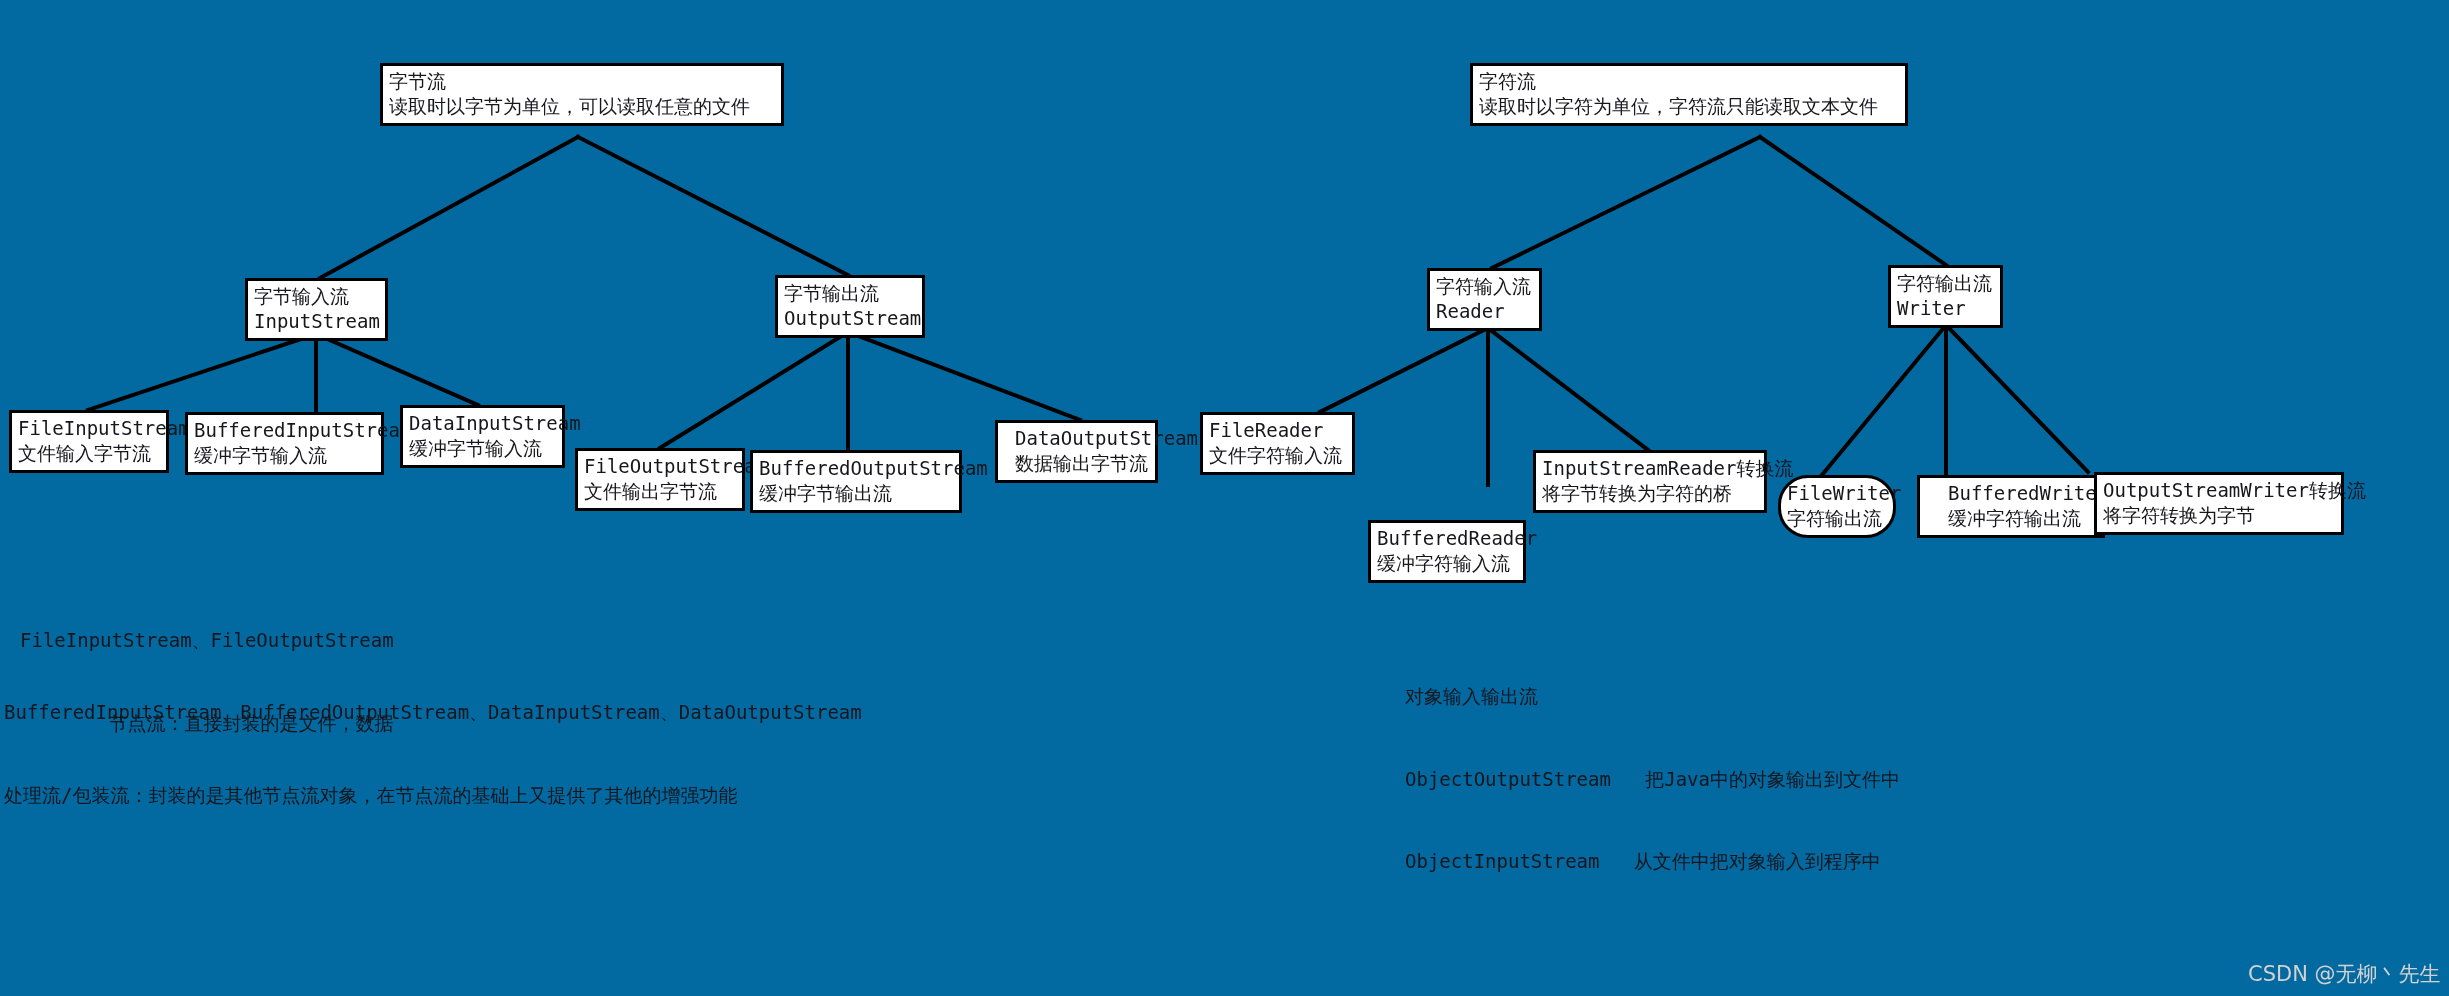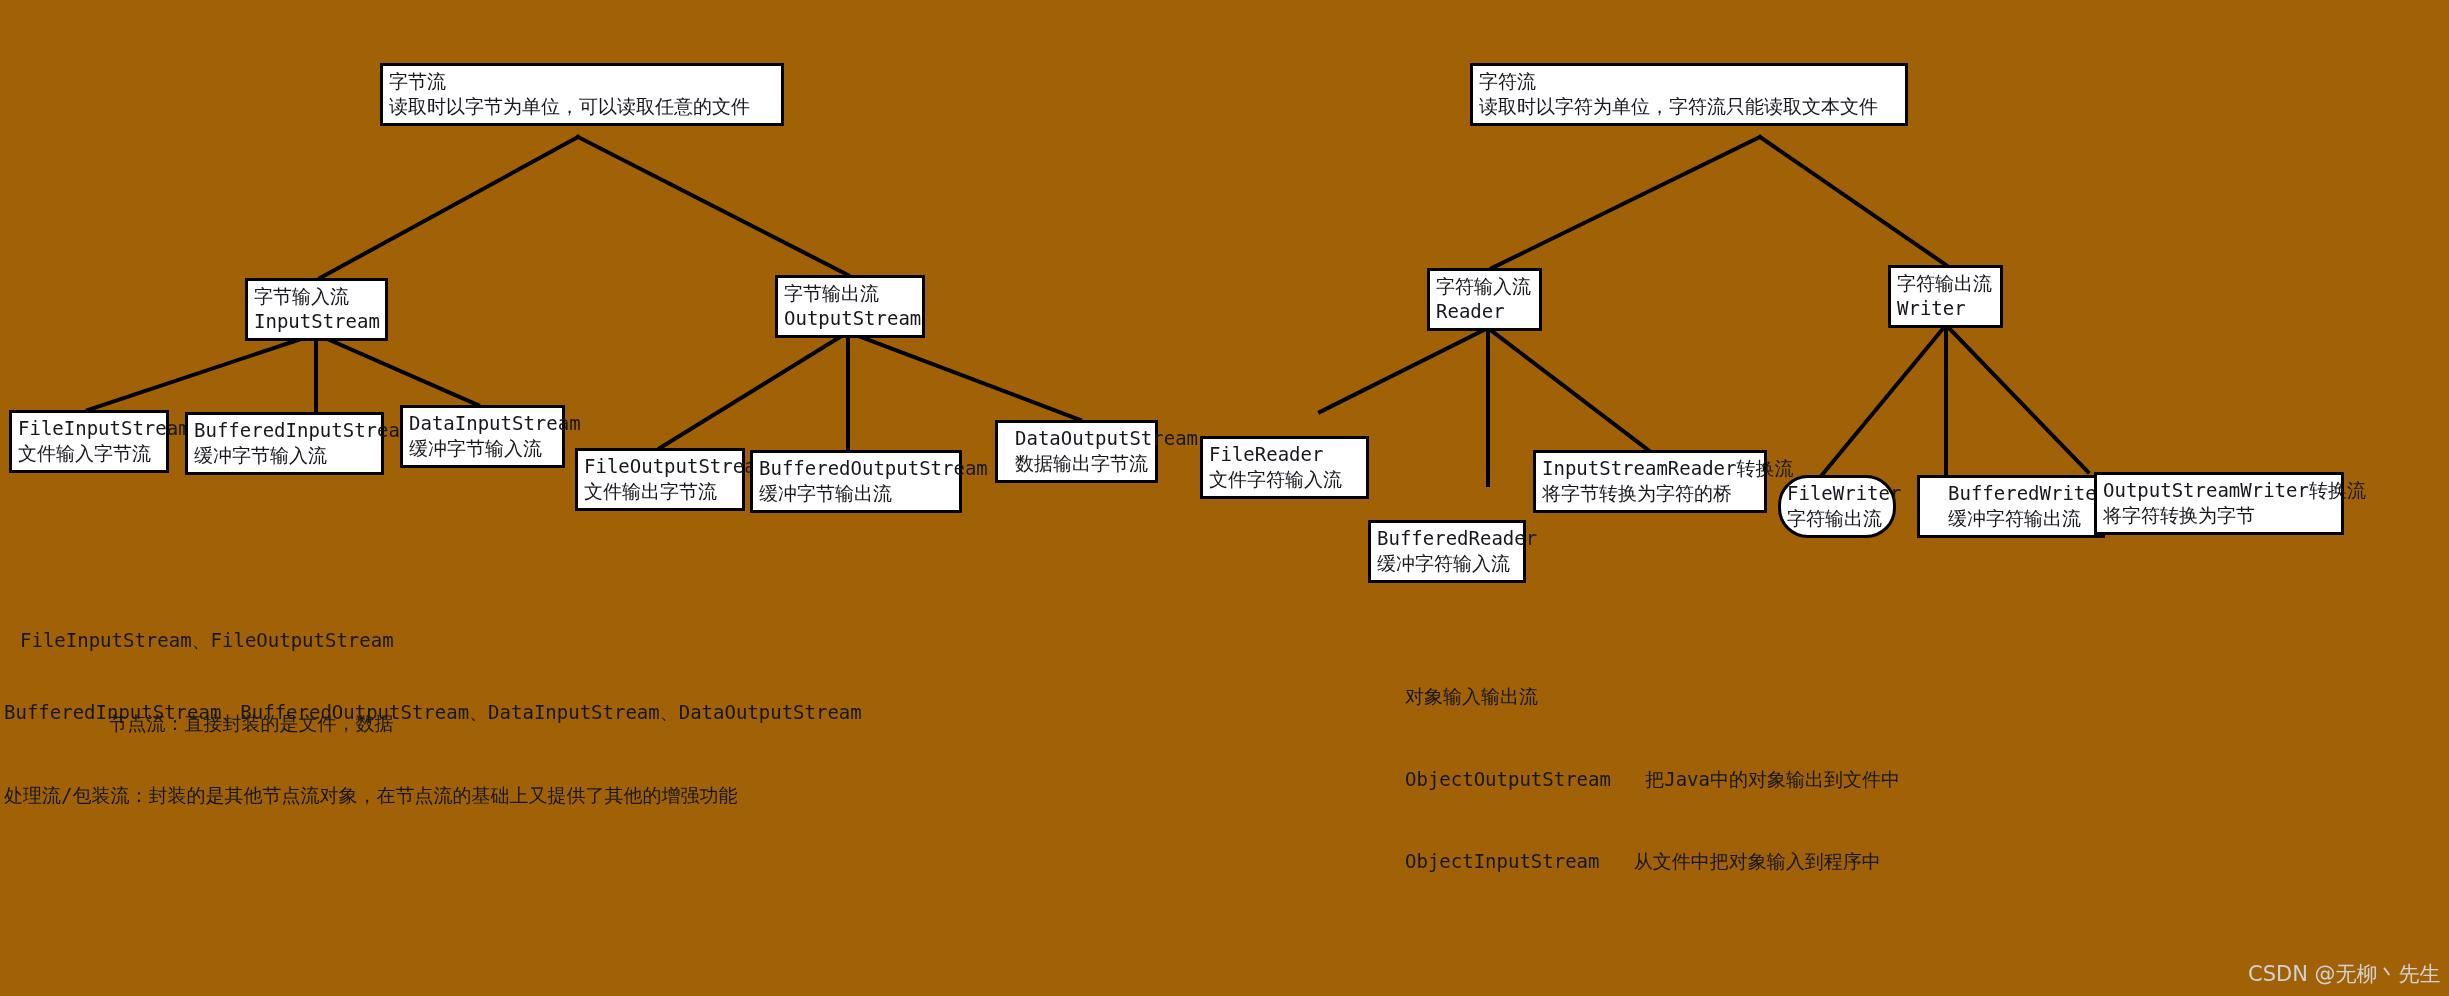--- a/index.html
+++ b/index.html
@@ -4,21 +4,21 @@
 <style>
   html, body {
     margin: 0;
     padding: 0;
     background: #ffffff;
   }
   #canvas {
     position: relative;
     width: 2449px;
     height: 996px;
-    background: #a16207;
+    background: #0369a1;
     overflow: hidden;
     font-family: "DejaVu Sans Mono", "Liberation Mono", monospace;
   }
   svg.wires {
     position: absolute;
     left: 0;
     top: 0;
     width: 2449px;
     height: 996px;
     pointer-events: none;
@@ -142,21 +142,21 @@
   <div class="node" style="left:1383px; top:268px; width:115px;margin-left:44px;">
     <span class="ln">字符输入流</span>
     <span class="ln">Reader</span>
   </div>
 
   <div class="node" style="left:1888px; top:265px; width:115px;">
     <span class="ln">字符输出流</span>
     <span class="ln">Writer</span>
   </div>
 
-  <div class="node" style="left:1200px; top:436px; width:169px;">
+  <div class="node" style="left:1200px; top:412px; width:155px;">
     <span class="ln">FileReader</span>
     <span class="ln">文件字符输入流</span>
   </div>
 
   <div class="node" style="left:1368px; top:485px; width:158px;margin-top:35px;">
     <span class="ln">BufferedReader</span>
     <span class="ln">缓冲字符输入流</span>
   </div>
 
   <div class="node" style="left:1533px; top:450px; width:234px;">

